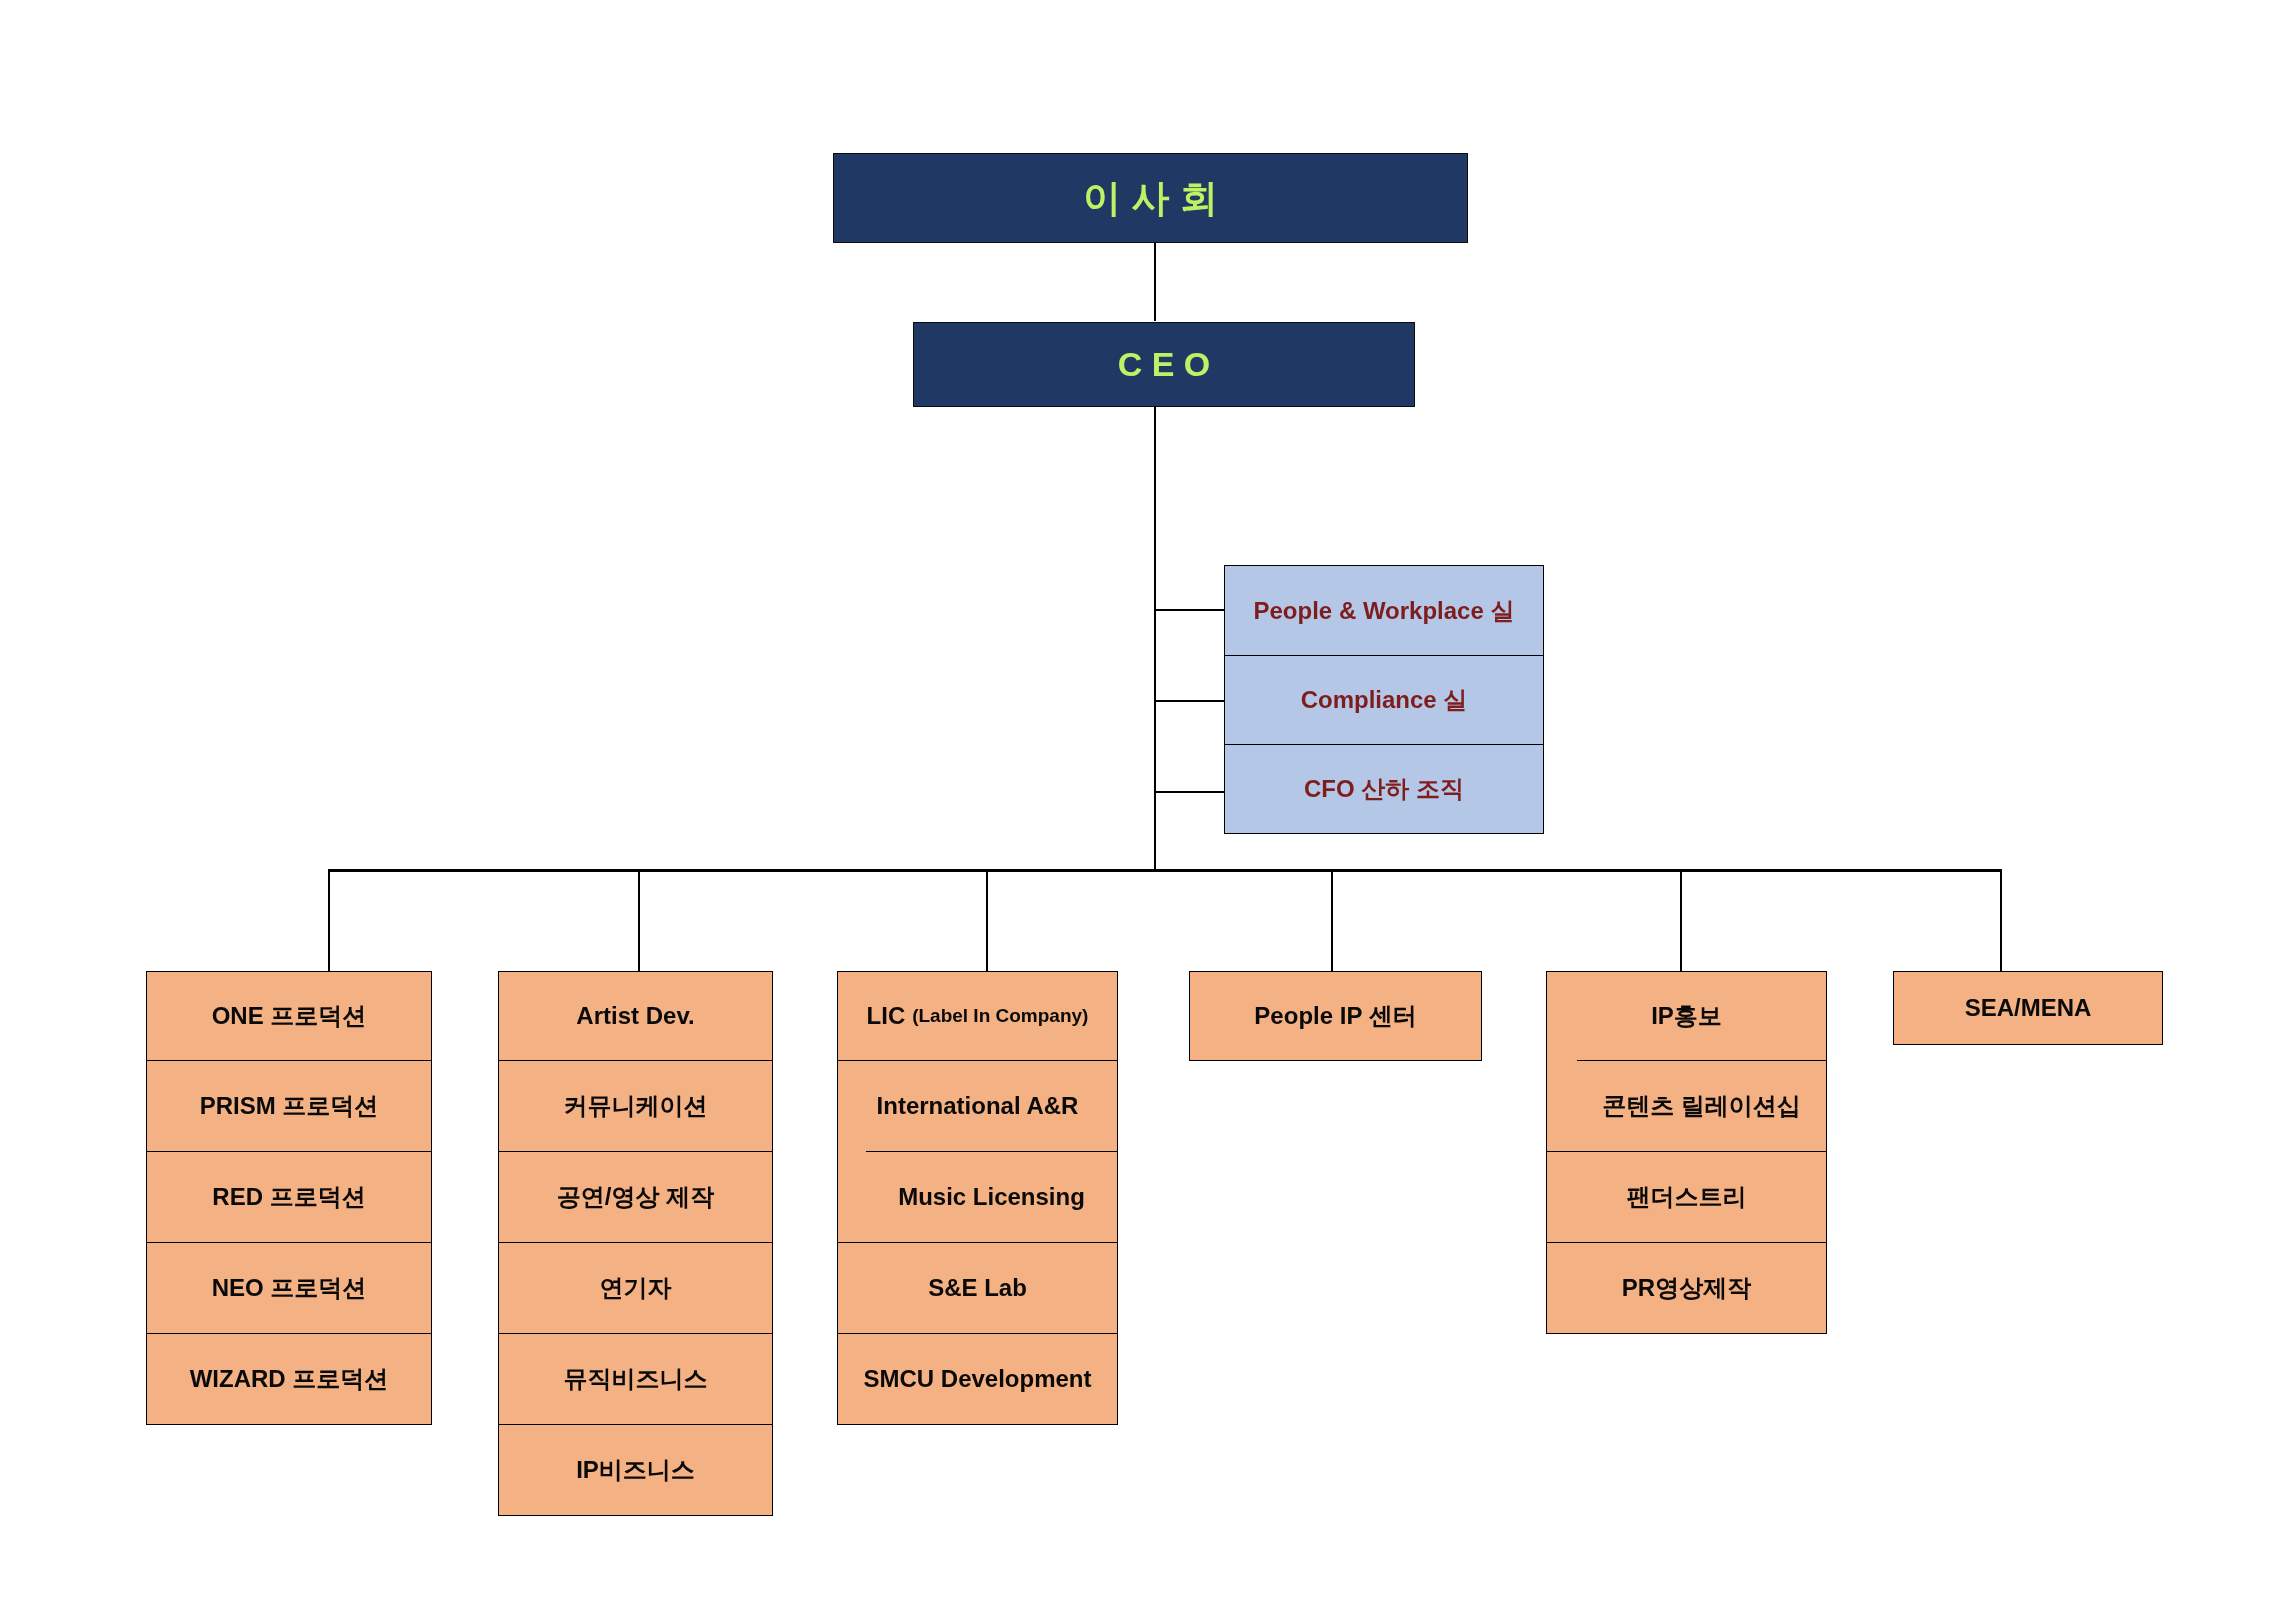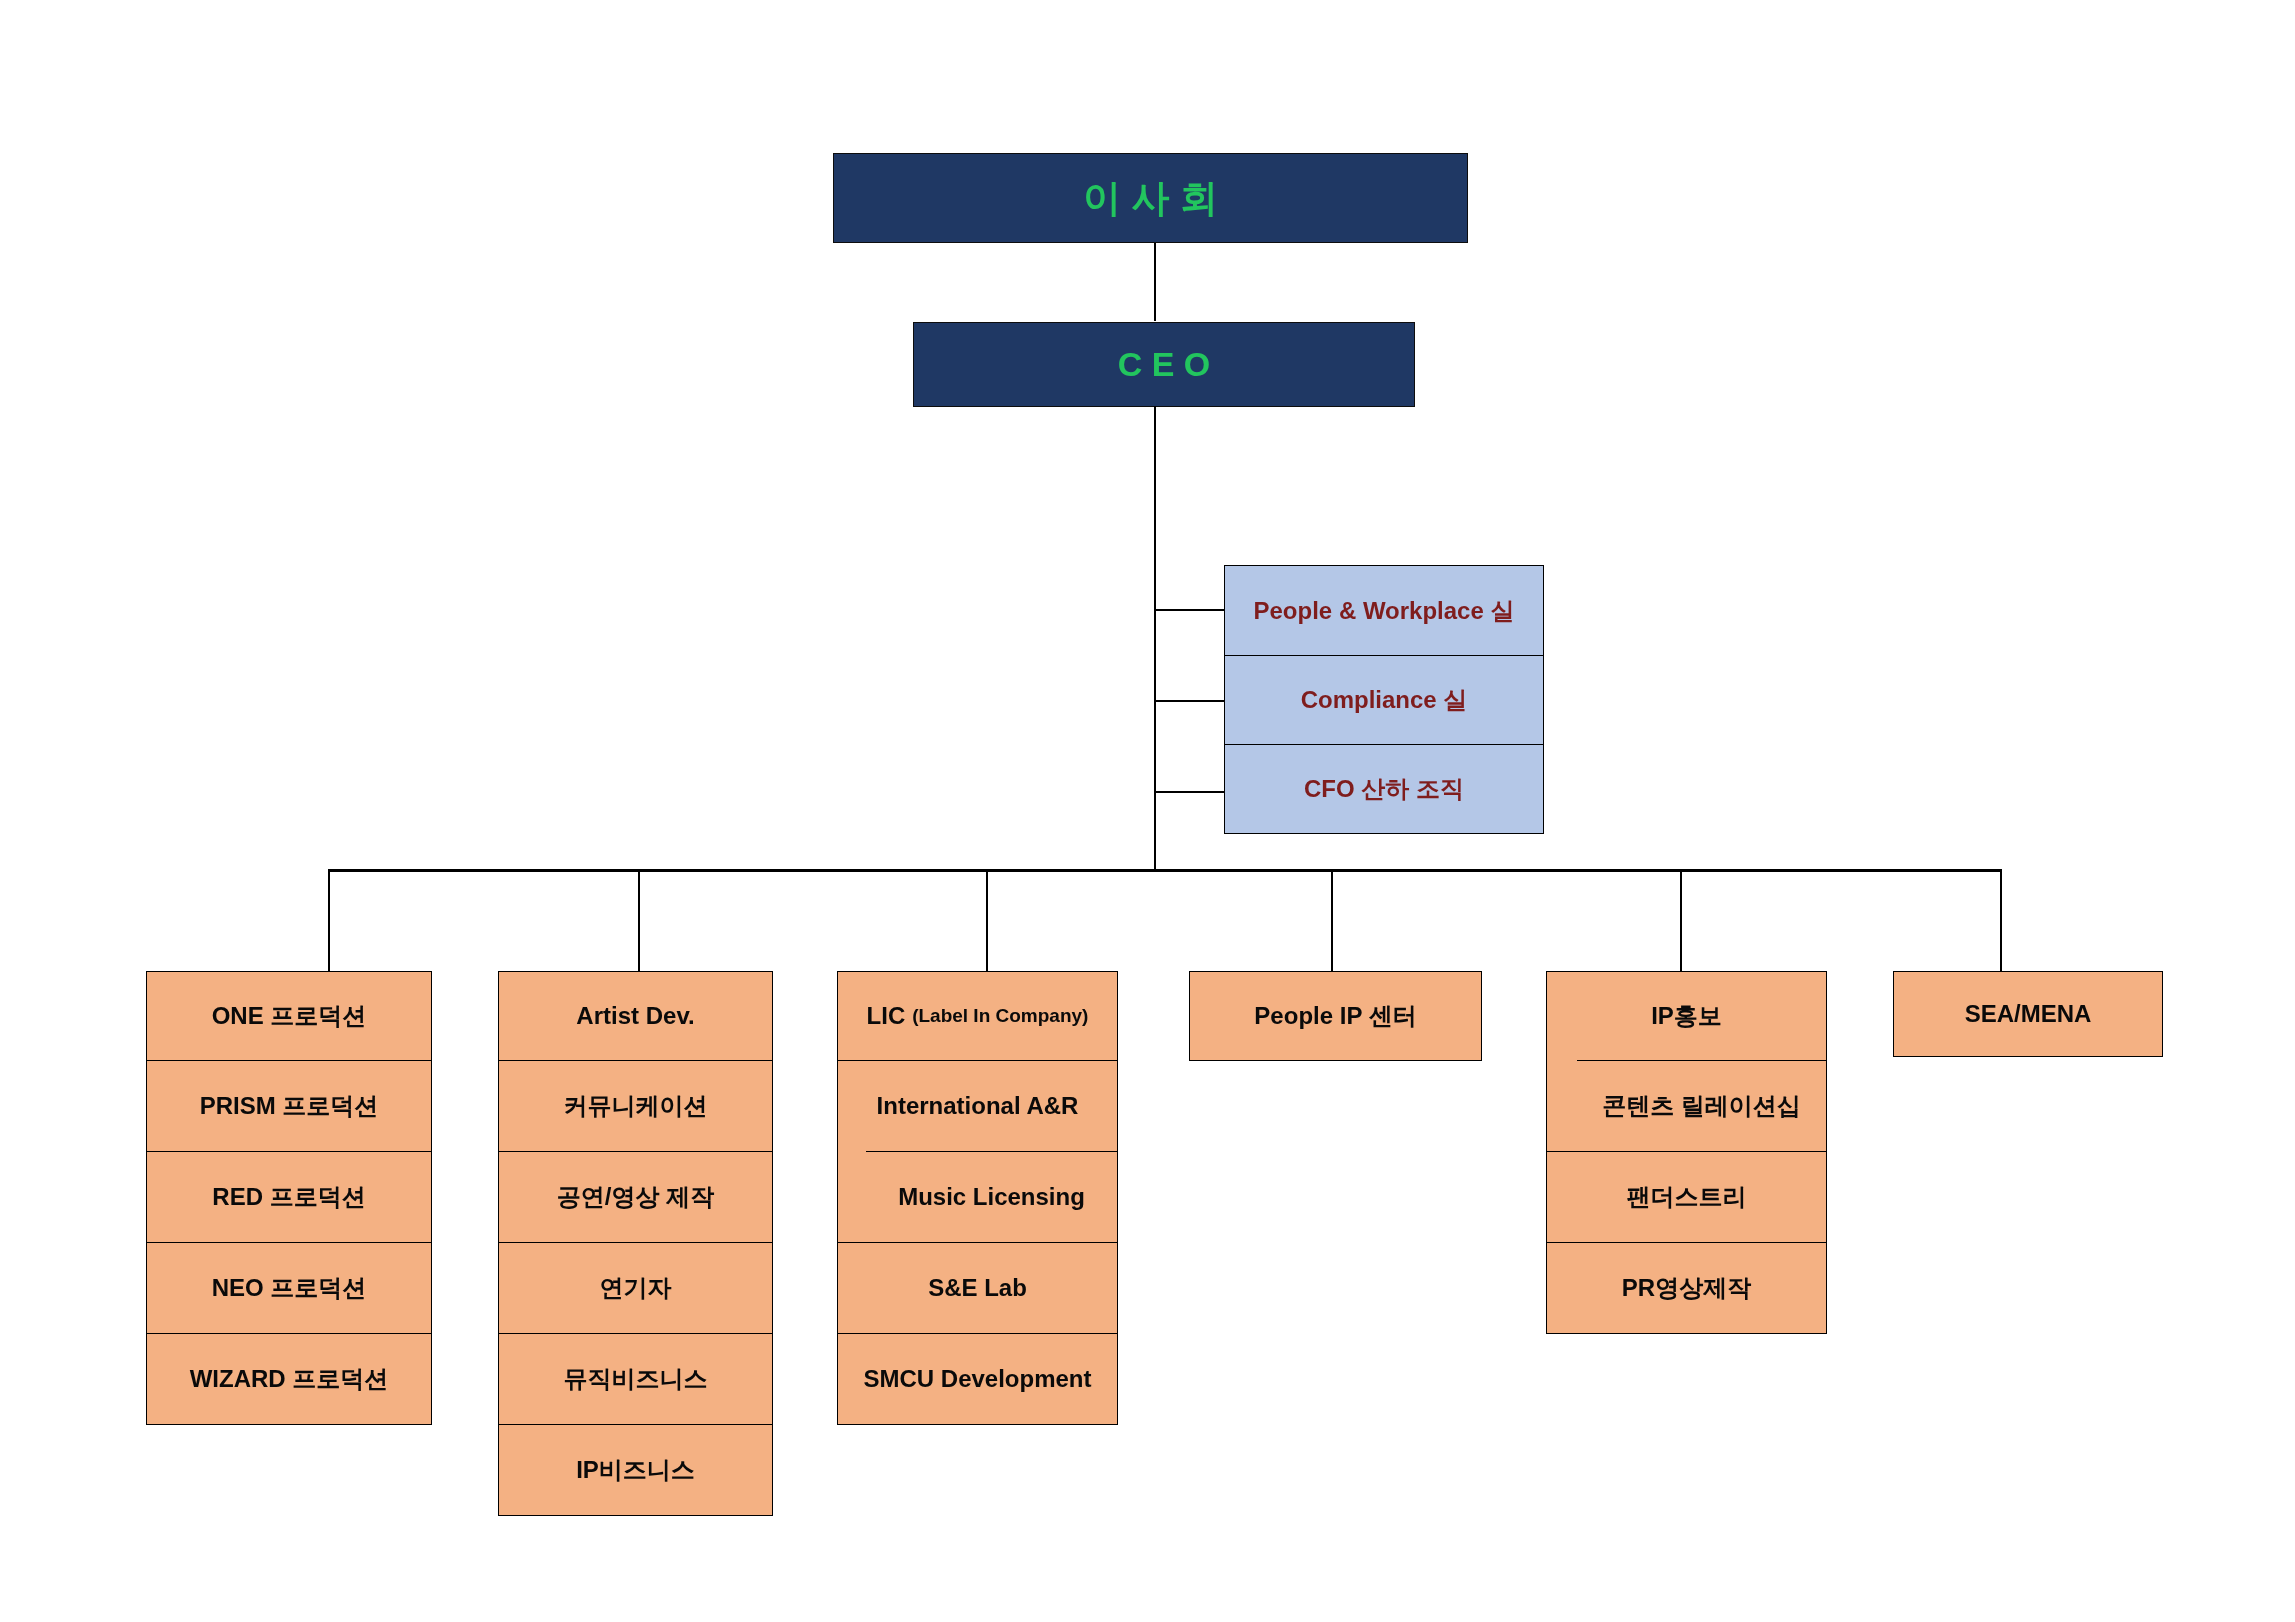--- a/index.html
+++ b/index.html
@@ -19,21 +19,21 @@
     position: absolute;
     box-sizing: border-box;
     display: flex;
     align-items: center;
     justify-content: center;
     text-align: center;
   }
   .navy-box {
     background: #1F3864;
     border: 1.7px solid #0d0d0d;
-    color: #22c55e;
+    color: #bef264;
     font-weight: bold;
   }
   .board-box { font-size: 38px; }
   .ceo-box   { font-size: 34px; }
 
   .staff-stack {
     position: absolute;
     box-sizing: border-box;
     border: 1.7px solid #000000;
     background: #B4C7E7;
@@ -175,20 +175,20 @@
           <span>콘텐츠 릴레이션십</span>
         </div>
         <div class="org-row" style="height: 90px; box-sizing: content-box;">
           <span>팬더스트리</span>
         </div>
         <div class="org-row" style="height: 90px; box-sizing: content-box;">
           <span>PR영상제작</span>
         </div>
       </div>
       <div class="org-column" style="left: 1893px; top: 971px; width: 270px;">
-        <div class="org-row" style="height: 84px; box-sizing: content-box;">
+        <div class="org-row" style="height: 72px; box-sizing: content-box;">
           <span>SEA/MENA</span>
         </div>
       </div>
     </div>
 
 </div>
 
 
 </body></html>

